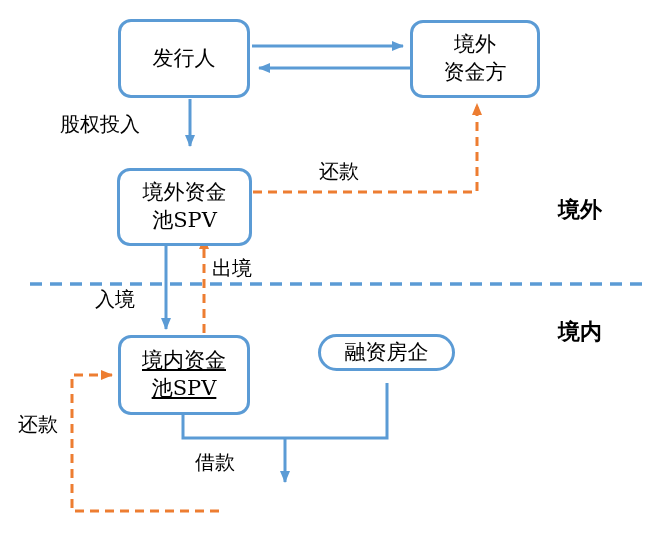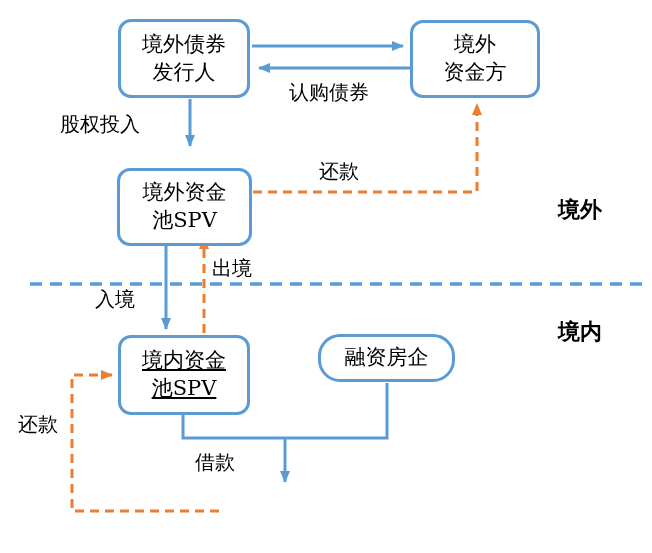--- a/index.html
+++ b/index.html
@@ -28,21 +28,21 @@
     align-items: center;
     justify-content: center;
     text-align: center;
     font-size: 21px;
     line-height: 1.32;
   }
   .node-issuer   { left: 118px; top: 19px;  width: 132px; height: 79px; }
   .node-funder   { left: 410px; top: 20px;  width: 130px; height: 78px; }
   .node-offpool  { left: 117px; top: 168px; width: 135px; height: 78px; }
   .node-onpool   { left: 118px; top: 335px; width: 132px; height: 80px; text-decoration: underline; }
-  .node-dev      { left: 318px; top: 334px; width: 137px; height: 48px; border-radius: 22px; }
+  .node-dev      { left: 318px; top: 334px; width: 137px; height: 37px; border-radius: 22px; }
   .node-project  { left: 218px; top: 488px; width: 138px; height: 46px; }
   .lbl {
     position: absolute;
     font-size: 20px;
     white-space: nowrap;
   }
   .lbl-issue    { left: 283px; top: 13px; }
   .lbl-subscr   { left: 289px; top: 79px; }
   .lbl-equity   { left: 60px;  top: 111px; }
   .lbl-repay-t  { left: 319px; top: 158px; }
@@ -84,21 +84,20 @@
     <path d="M166,231 V329" stroke="#5B9BD5" stroke-width="3" fill="none" marker-end="url(#arrowBlue)"></path>
     <path d="M183,414 V438 H387 V383" stroke="#5B9BD5" stroke-width="3" fill="none"></path>
     <path d="M285,438 V482" stroke="#5B9BD5" stroke-width="3" fill="none" marker-end="url(#arrowBlue)"></path>
 
     <path d="M253,192 H477 V104" stroke="#ED7D31" stroke-width="3" stroke-dasharray="9 6" fill="none" marker-end="url(#arrowOrange)"></path>
     <path d="M204,333 V238" stroke="#ED7D31" stroke-width="3" stroke-dasharray="9 6" fill="none" marker-end="url(#arrowOrange)"></path>
     <path d="M219,511 H72 V375 H112" stroke="#ED7D31" stroke-width="3" stroke-dasharray="9 6" fill="none" marker-end="url(#arrowOrange)"></path>
   </svg>
 
   <div class="node node-issuer">
-    <span>境外债券</span>
     <span>发行人</span>
   </div>
 
   <div class="node node-funder">
     <span>境外</span>
     <span>资金方</span>
   </div>
 
   <div class="node node-offpool">
     <span>境外资金</span>
@@ -108,21 +107,20 @@
   <div class="node node-onpool">
     <span>境内资金</span>
     <span>池SPV</span>
   </div>
 
   <div class="node node-dev">
     <span>融资房企</span>
   </div>
 
 
-  <div class="lbl lbl-subscr">认购债券</div>
   <div class="lbl lbl-equity">股权投入</div>
   <div class="lbl lbl-repay-t">还款</div>
   <div class="lbl lbl-qflp2">入境</div>
   <div class="lbl lbl-exit">出境</div>
   <div class="lbl lbl-loan">借款</div>
   <div class="lbl lbl-repay-b">还款</div>
 
   <div class="region region-off">境外</div>
   <div class="region region-on">境内</div>
 

